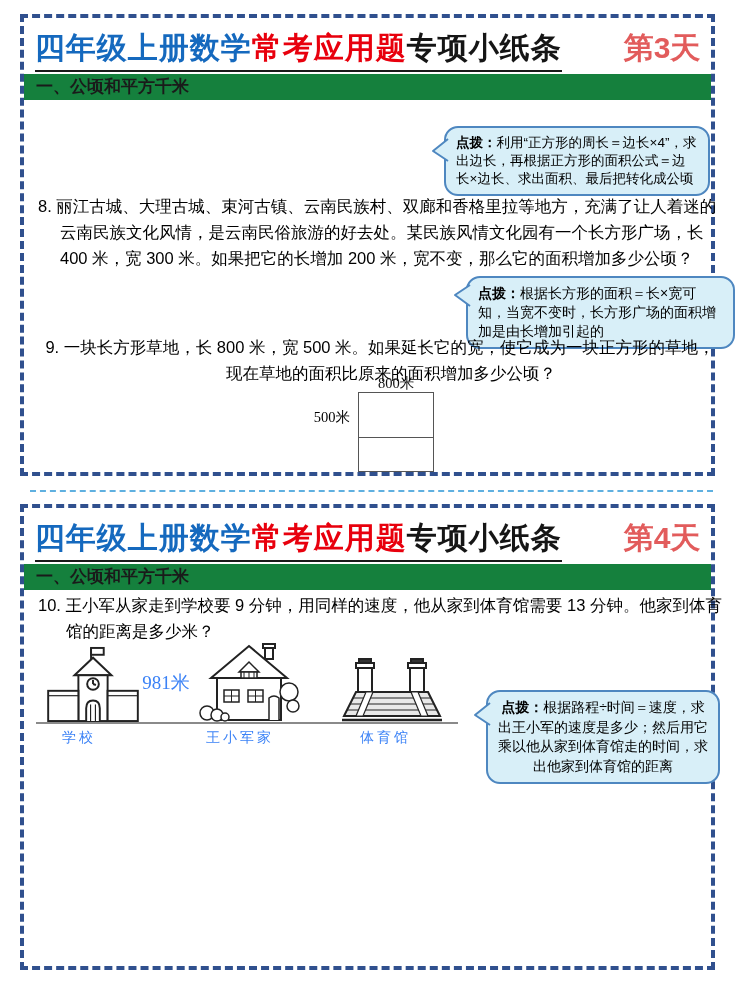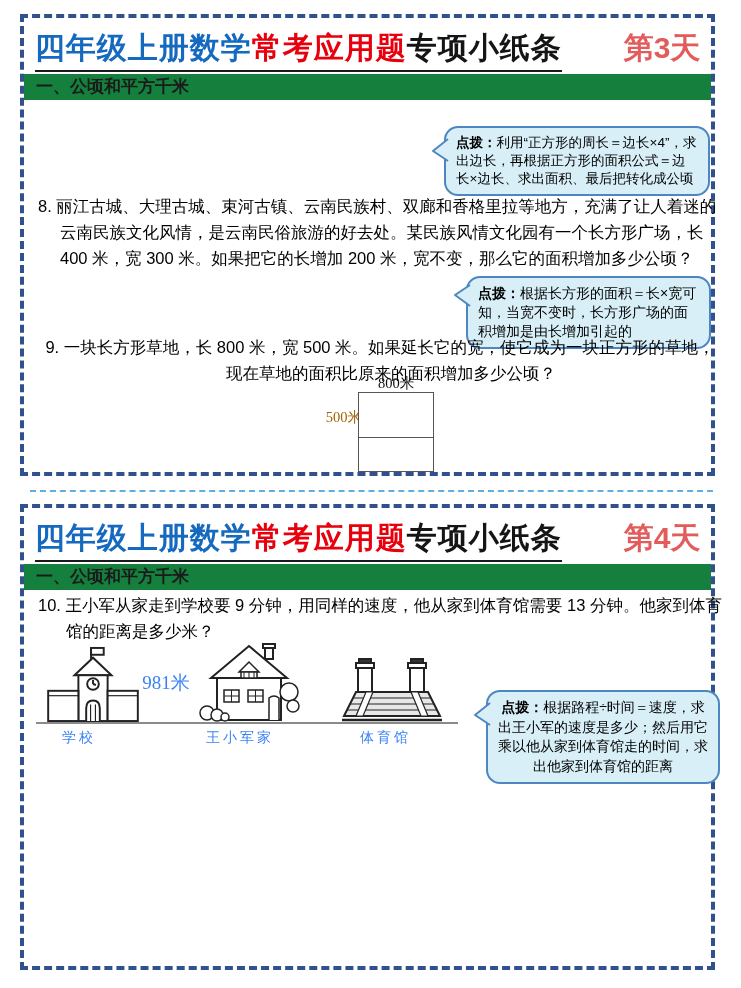--- a/index.html
+++ b/index.html
@@ -55,22 +55,22 @@
     border:1.5px solid #555;box-sizing:border-box;background:#fff;
   }
   .diagram9-divider{
     position:absolute;left:0;right:0;top:57%;height:0;border-top:1.5px solid #555;
   }
   .diagram9-top-label{
     position:absolute;left:334px;top:356px;width:76px;text-align:center;
     font-family:"Liberation Serif","DejaVu Serif",serif;font-size:14.5px;color:#111;
   }
   .diagram9-left-label{
-    position:absolute;left:292px;top:390px;width:46px;text-align:right;
-    font-family:"Liberation Serif","DejaVu Serif",serif;font-size:14.5px;color:#a16207;
+    position:absolute;left:280px;top:390px;width:46px;text-align:right;
+    font-family:"Liberation Serif","DejaVu Serif",serif;font-size:14.5px;color:#000000;
   }
   
   .illu-baseline{
     position:absolute;left:12px;top:214px;width:422px;height:0;
     border-top:2px solid #8a8a8a;
   }
   .illu-icon{position:absolute;}
   .illu-label{
     position:absolute;top:221px;
     font-family:"Liberation Serif","DejaVu Serif",serif;font-size:14px;color:#3b82f6;
@@ -99,21 +99,21 @@
     <span class="tail">
       <svg width="18" height="28" viewBox="0 0 18 28">
           <path d="M17 3 L2 15 L17 25" fill="#d8eff8" stroke="#4e87c0" stroke-width="2" stroke-linejoin="round"></path>
         </svg>
     </span>
     <span class="hint-label">点拨：</span><span>利用“正方形的周长＝边长×4”，求出边长，再根据正方形的面积公式＝边长×边长、求出面积、最后把转化成公顷</span>
   </div>
 
   <div class="problem" style="top:175px;">8. 丽江古城、大理古城、束河古镇、云南民族村、双廊和香格里拉等地方，充满了让人着迷的云南民族文化风情，是云南民俗旅游的好去处。某民族风情文化园有一个长方形广场，长 400 米，宽 300 米。如果把它的长增加 200 米，宽不变，那么它的面积增加多少公顷？</div>
 
-  <div class="callout" style="left:442px;top:258px;width:245px;font-size:14px;line-height:19px;">
+  <div class="callout" style="left:442px;top:258px;width:269px;font-size:14px;line-height:19px;">
     <span class="tail" style="top:4px;">
       <svg width="18" height="28" viewBox="0 0 18 28">
           <path d="M17 3 L2 13 L17 24" fill="#d8eff8" stroke="#4e87c0" stroke-width="2" stroke-linejoin="round"></path>
         </svg>
     </span>
     <span class="hint-label">点拨：</span><span>根据长方形的面积＝长×宽可知，当宽不变时，长方形广场的面积增加是由长增加引起的</span>
   </div>
 
   <div class="problem" style="top:316px;text-align:center;">9. 一块长方形草地，长 800 米，宽 500 米。如果延长它的宽，使它成为一块正方形的草地，现在草地的面积比原来的面积增加多少公顷？</div>
 

